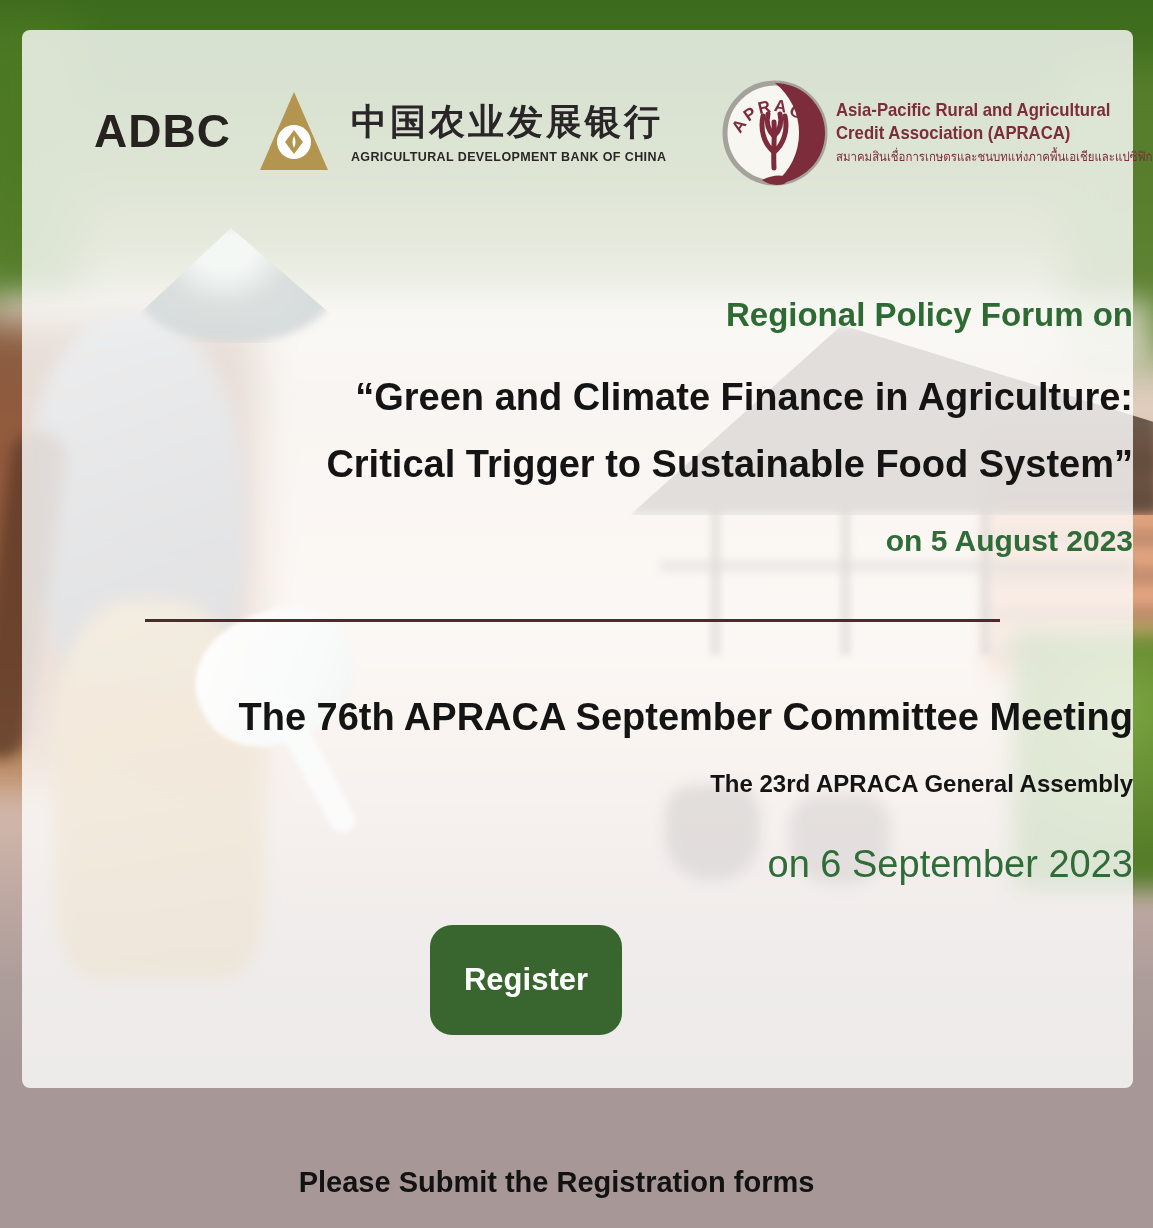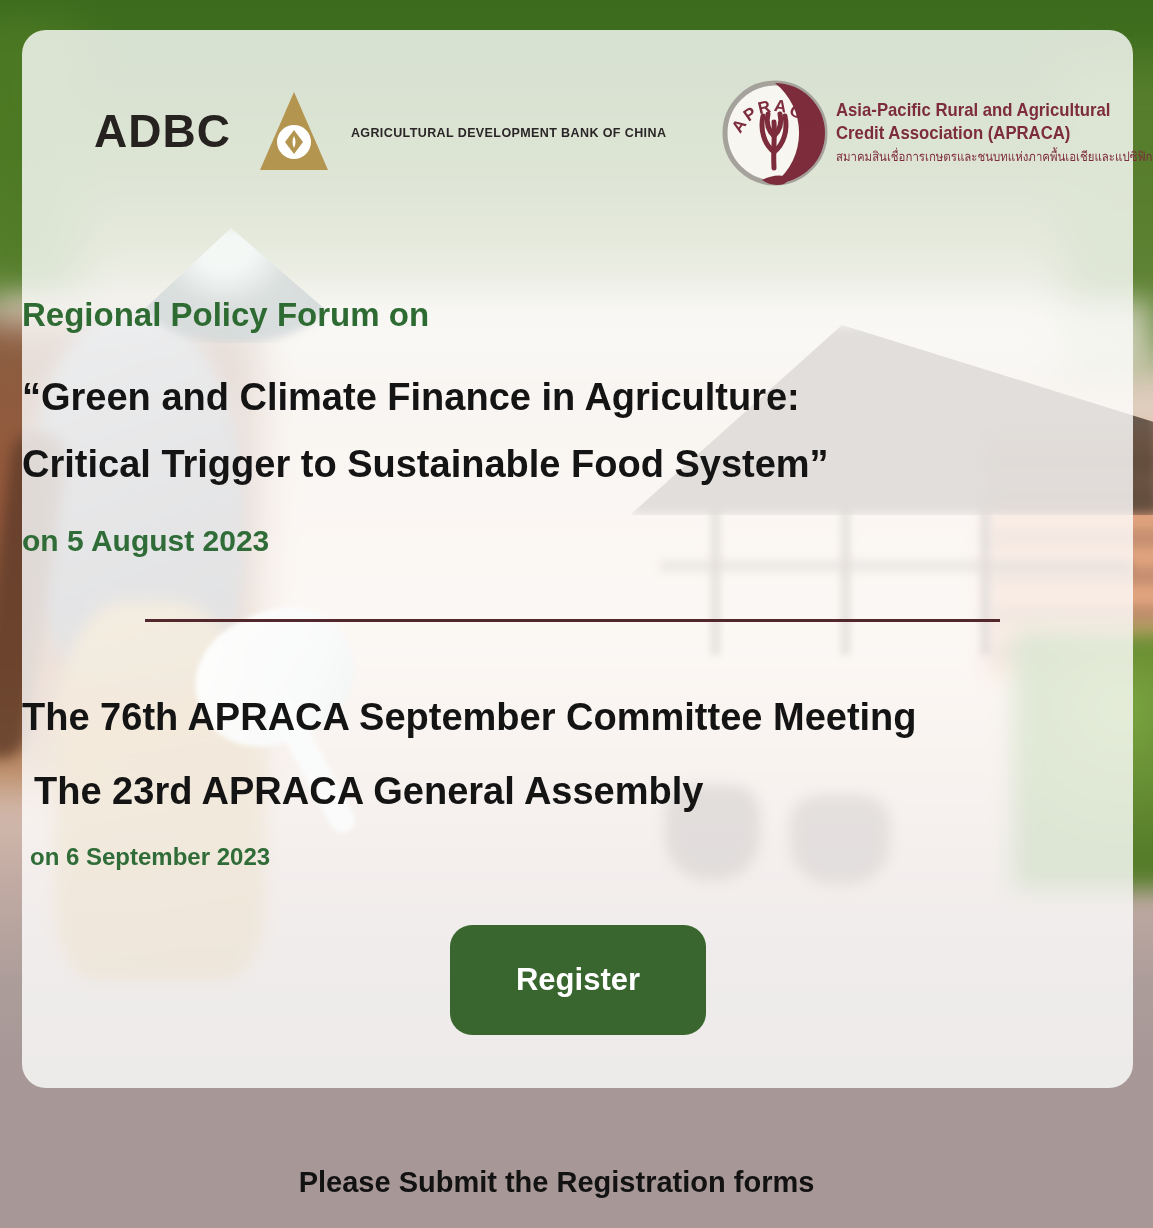--- a/index.html
+++ b/index.html
@@ -40,47 +40,47 @@
   .can { left:195px; top:612px; width:160px; height:130px; border-radius:46%;
          background:linear-gradient(135deg,#ffffff,#dde4e4 70%,#b9c3c6); transform:rotate(-24deg);
          filter:blur(2px); opacity:.95; }
   .can-spout { left:300px; top:690px; width:26px; height:150px; border-radius:14px;
                background:#e9efee; transform:rotate(-28deg); filter:blur(2px); opacity:.9; }
   .pot1 { left:665px; top:785px; width:95px; height:95px; border-radius:30% 30% 45% 45%; background:#4e3a33; filter:blur(7px); opacity:.75; }
   .pot2 { left:790px; top:795px; width:100px; height:90px; border-radius:30% 30% 45% 45%; background:#54403a; filter:blur(7px); opacity:.7; }
 
   
   .card { position:absolute; left:22px; top:30px; width:1111px; height:1058px;
-          border-radius:24px; background:rgba(255,255,255,0.80); }
+          border-radius:8px; background:rgba(255,255,255,0.80); }
 
   .logos { position:absolute; left:0; top:60px; width:100%; height:110px; }
   .adbc { position:absolute; left:72px; top:0; display:flex; align-items:center; gap:16px; }
   .adbc-acronym { font-size:46px; font-weight:bold; color:#26221f; letter-spacing:1px; }
   .adbc-mark { width:70px; height:82px; margin-left:12px; }
   .adbc-names { margin-left:6px; }
   .adbc-cn { font-size:36px; font-weight:bold; color:#2a2627; letter-spacing:3px; white-space:nowrap; }
   .adbc-en { font-size:12.5px; font-weight:bold; color:#2a2627; letter-spacing:0.4px; margin-top:3px; white-space:nowrap; }
 
   .apraca { position:absolute; left:700px; top:-10px; display:flex; align-items:center; }
   .apraca-mark { width:106px; height:106px; flex:0 0 auto; }
   .apraca-names { margin-left:8px; color:#7d2c3c; transform:scaleX(0.88); transform-origin:left center; }
   .apraca-l1, .apraca-l2 { font-size:19px; font-weight:bold; white-space:nowrap; line-height:1.2; }
   .apraca-th { font-size:13px; margin-top:2px; white-space:nowrap; }
 
-  .center-text { position:absolute; left:0; width:100%; text-align:left; }
+  .center-text { position:absolute; left:0; width:100%; text-align:right; }
   .forum-heading { top:266px; font-size:33px; font-weight:bold; color:#2e6b33; }
   .quote1 { top:346px; font-size:38px; font-weight:bold; color:#141414; }
   .quote2 { top:413px; font-size:38px; font-weight:bold; color:#141414; }
   .date1  { top:494px; font-size:30px; font-weight:bold; color:#2f6c38; }
   .divider { position:absolute; left:123px; top:589px; width:855px; height:3px; background:#53282c; border:none; }
   .meeting1 { top:666px; font-size:38px; font-weight:bold; color:#141414; }
-  .meeting2 { top:740px; font-size:38px; font-weight:bold; color:#141414;padding-left:12px; }
-  .date2  { top:813px; font-size:24px; font-weight:bold; color:#2f6c38;padding-left:8px; }
+  .meeting2 { top:740px; font-size:24px; font-weight:bold; color:#141414;padding-left:12px; }
+  .date2  { top:813px; font-size:38px; font-weight:normal; color:#2f6c38;padding-left:8px; }
 
-  .register-btn { position:absolute; left:428px; top:895px; width:256px; height:110px;
+  .register-btn { position:absolute; left:408px; top:895px; width:192px; height:110px;
                   background:#38662e; border:none; border-radius:22px; cursor:pointer;
                   color:#ffffff; font-family:"Liberation Sans", sans-serif;
                   font-size:31px; font-weight:bold;
                   display:flex; align-items:center; justify-content:center; }
 
   .footer-note { position:absolute; left:0; top:1166px; width:1113px; text-align:center; color:#121212; }
   .footer-l1 { font-size:29px; font-weight:bold; }
   .footer-l2 { font-size:26px; font-weight:bold; margin-top:11px; }
 </style>
 </head>
@@ -115,20 +115,21 @@
     <div class="logos">
 
       <div class="adbc">
         <span class="adbc-acronym">ADBC</span>
         <svg class="adbc-mark" viewBox="0 0 70 82">
           <polygon points="35,2 69,80 1,80" fill="#b3954f"></polygon>
           <circle cx="35" cy="52" r="17" fill="#ffffff"></circle>
           <path d="M35 40 L44 52 L35 64 L26 52 Z M35 46 Q38 52 35 58 Q32 52 35 46 Z" fill="#b3954f" fill-rule="evenodd"></path>
         </svg>
         <div class="adbc-names">
+          <div class="adbc-cn">中国农业发展银行</div>
           <div class="adbc-en">AGRICULTURAL DEVELOPMENT BANK OF CHINA</div>
         </div>
       </div>
 
       <div class="apraca">
         <svg class="apraca-mark" viewBox="0 0 106 106">
           <circle cx="53" cy="53" r="50" fill="#f8f6f1" stroke="#a5a29b" stroke-width="5"></circle>
           <path d="M53 3 A50 50 0 0 1 53 103 A64 64 0 0 0 53 3 Z" fill="#7d2c3c"></path>
           <path d="M40 100 Q55 92 70 98 L62 104 Q50 107 40 100 Z" fill="#7d2c3c"></path>
           <g stroke="#7d2c3c" stroke-width="5" fill="none" stroke-linecap="round">

